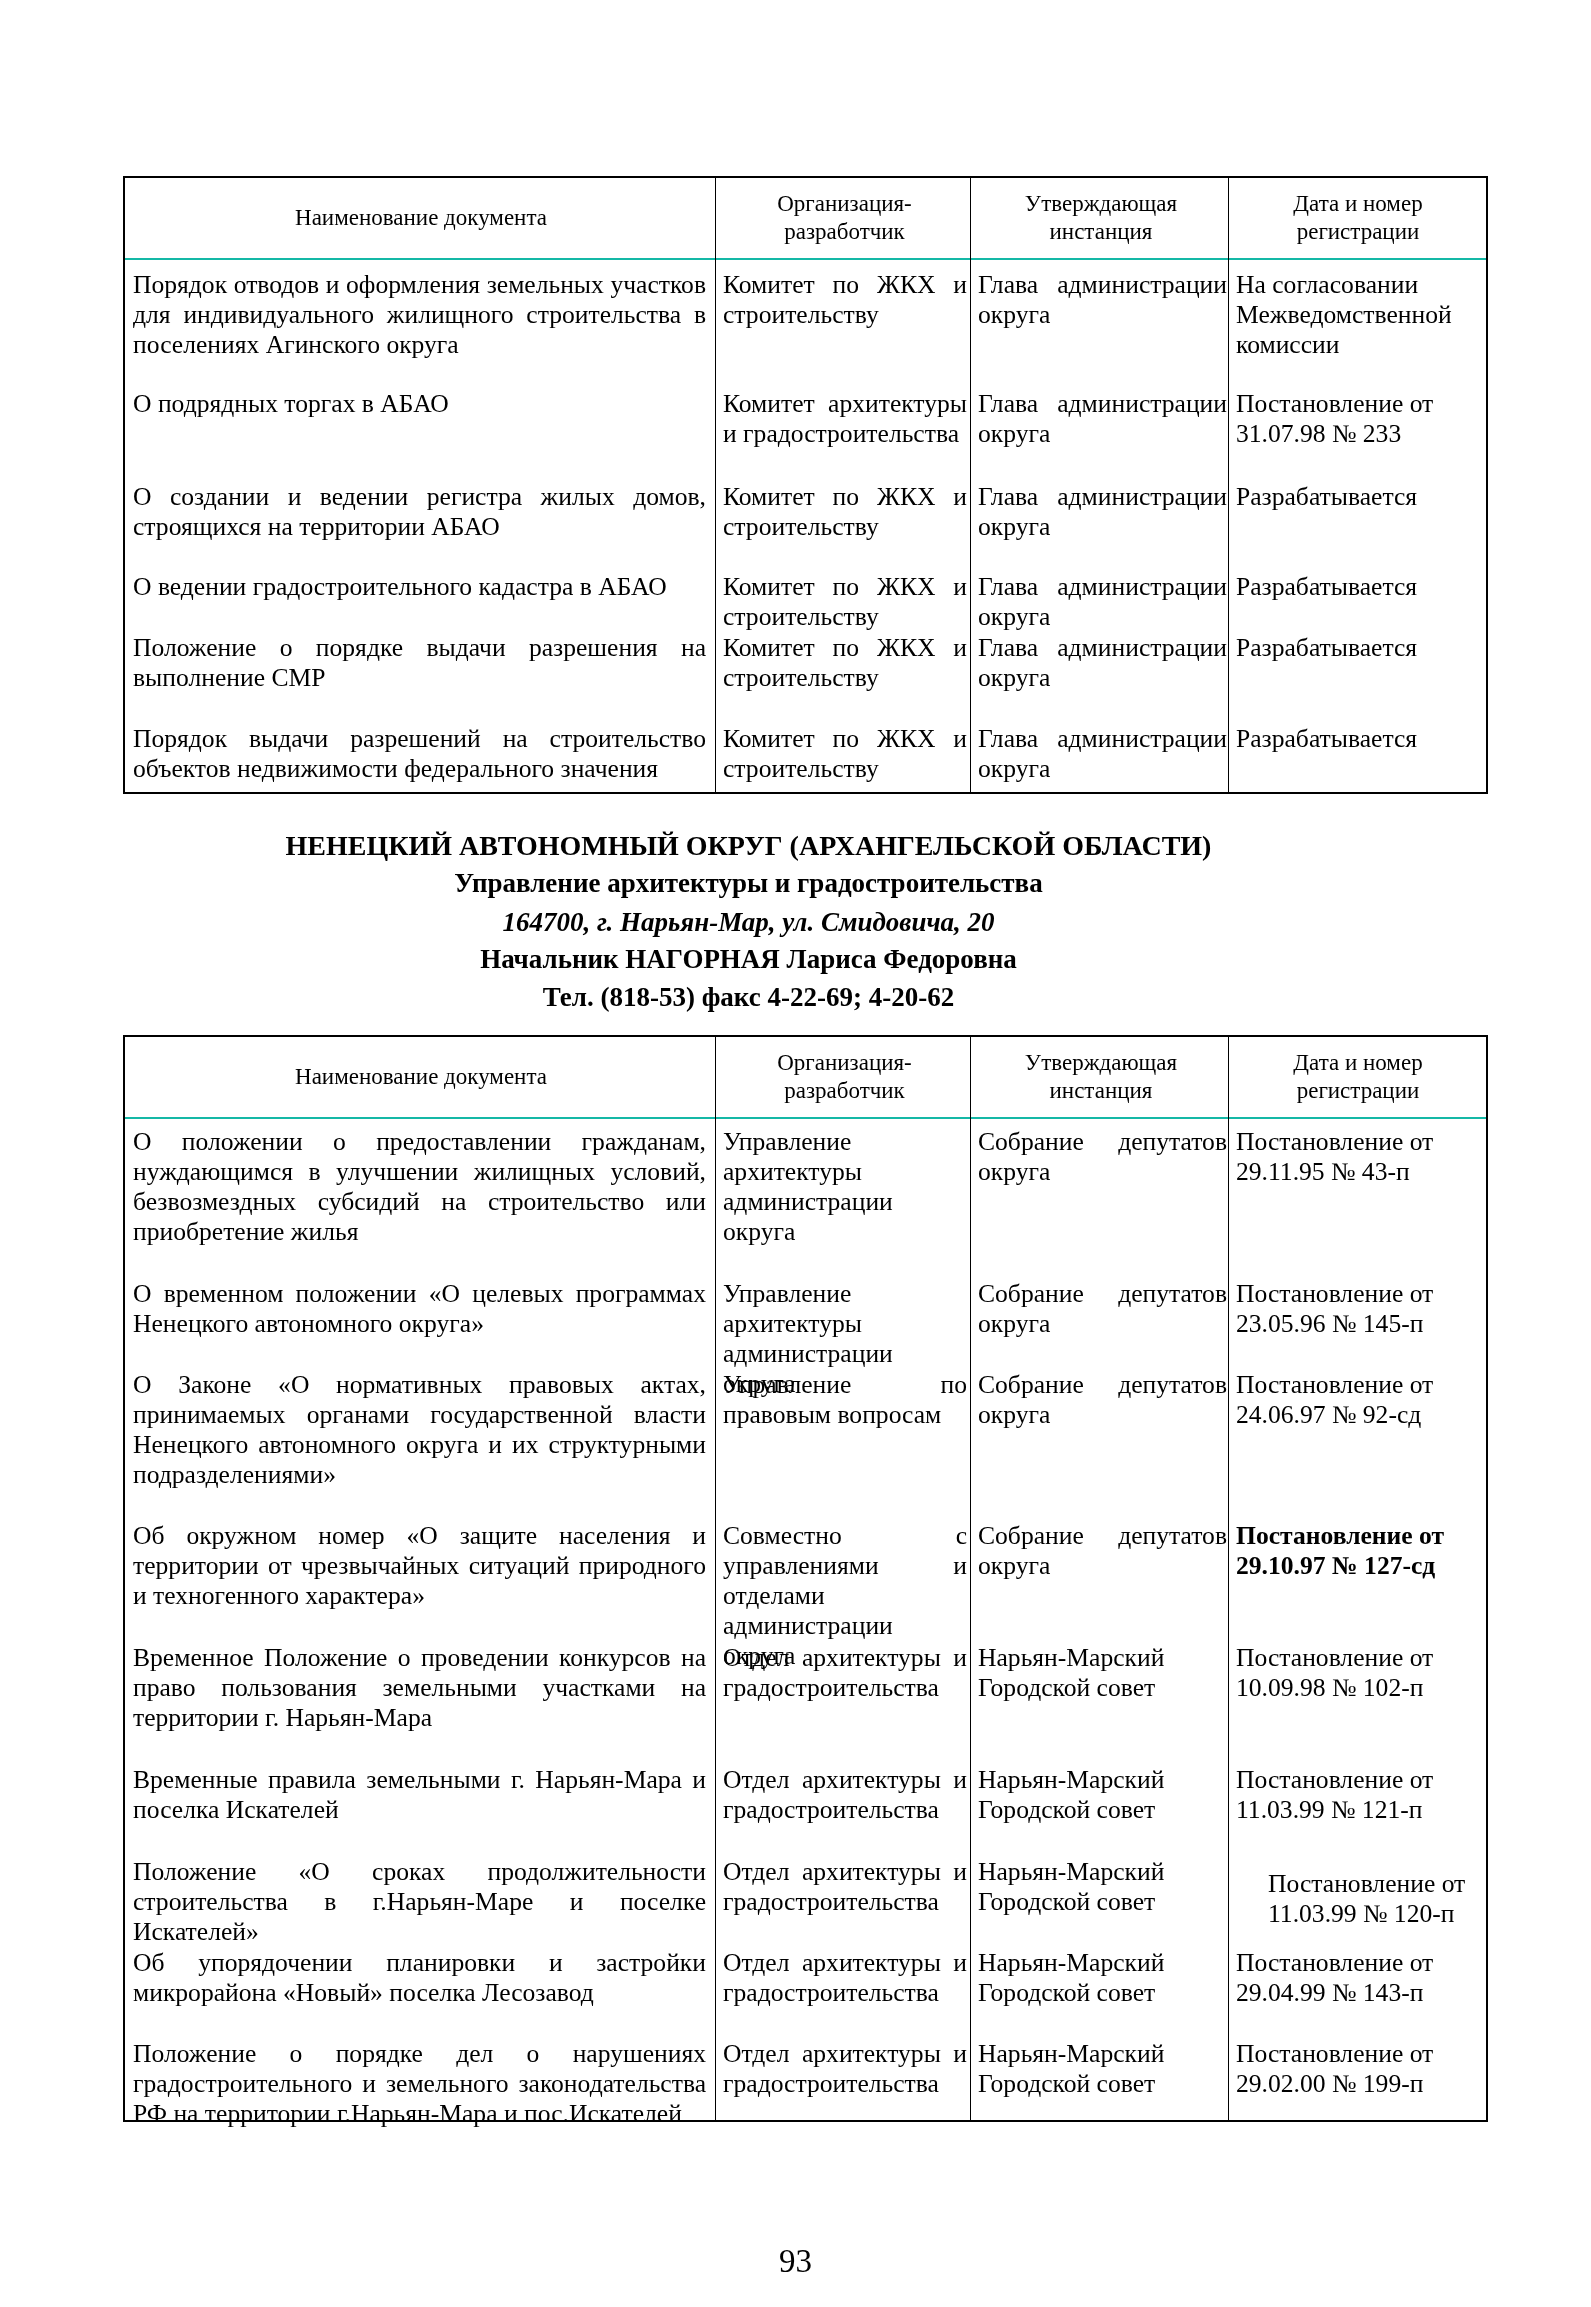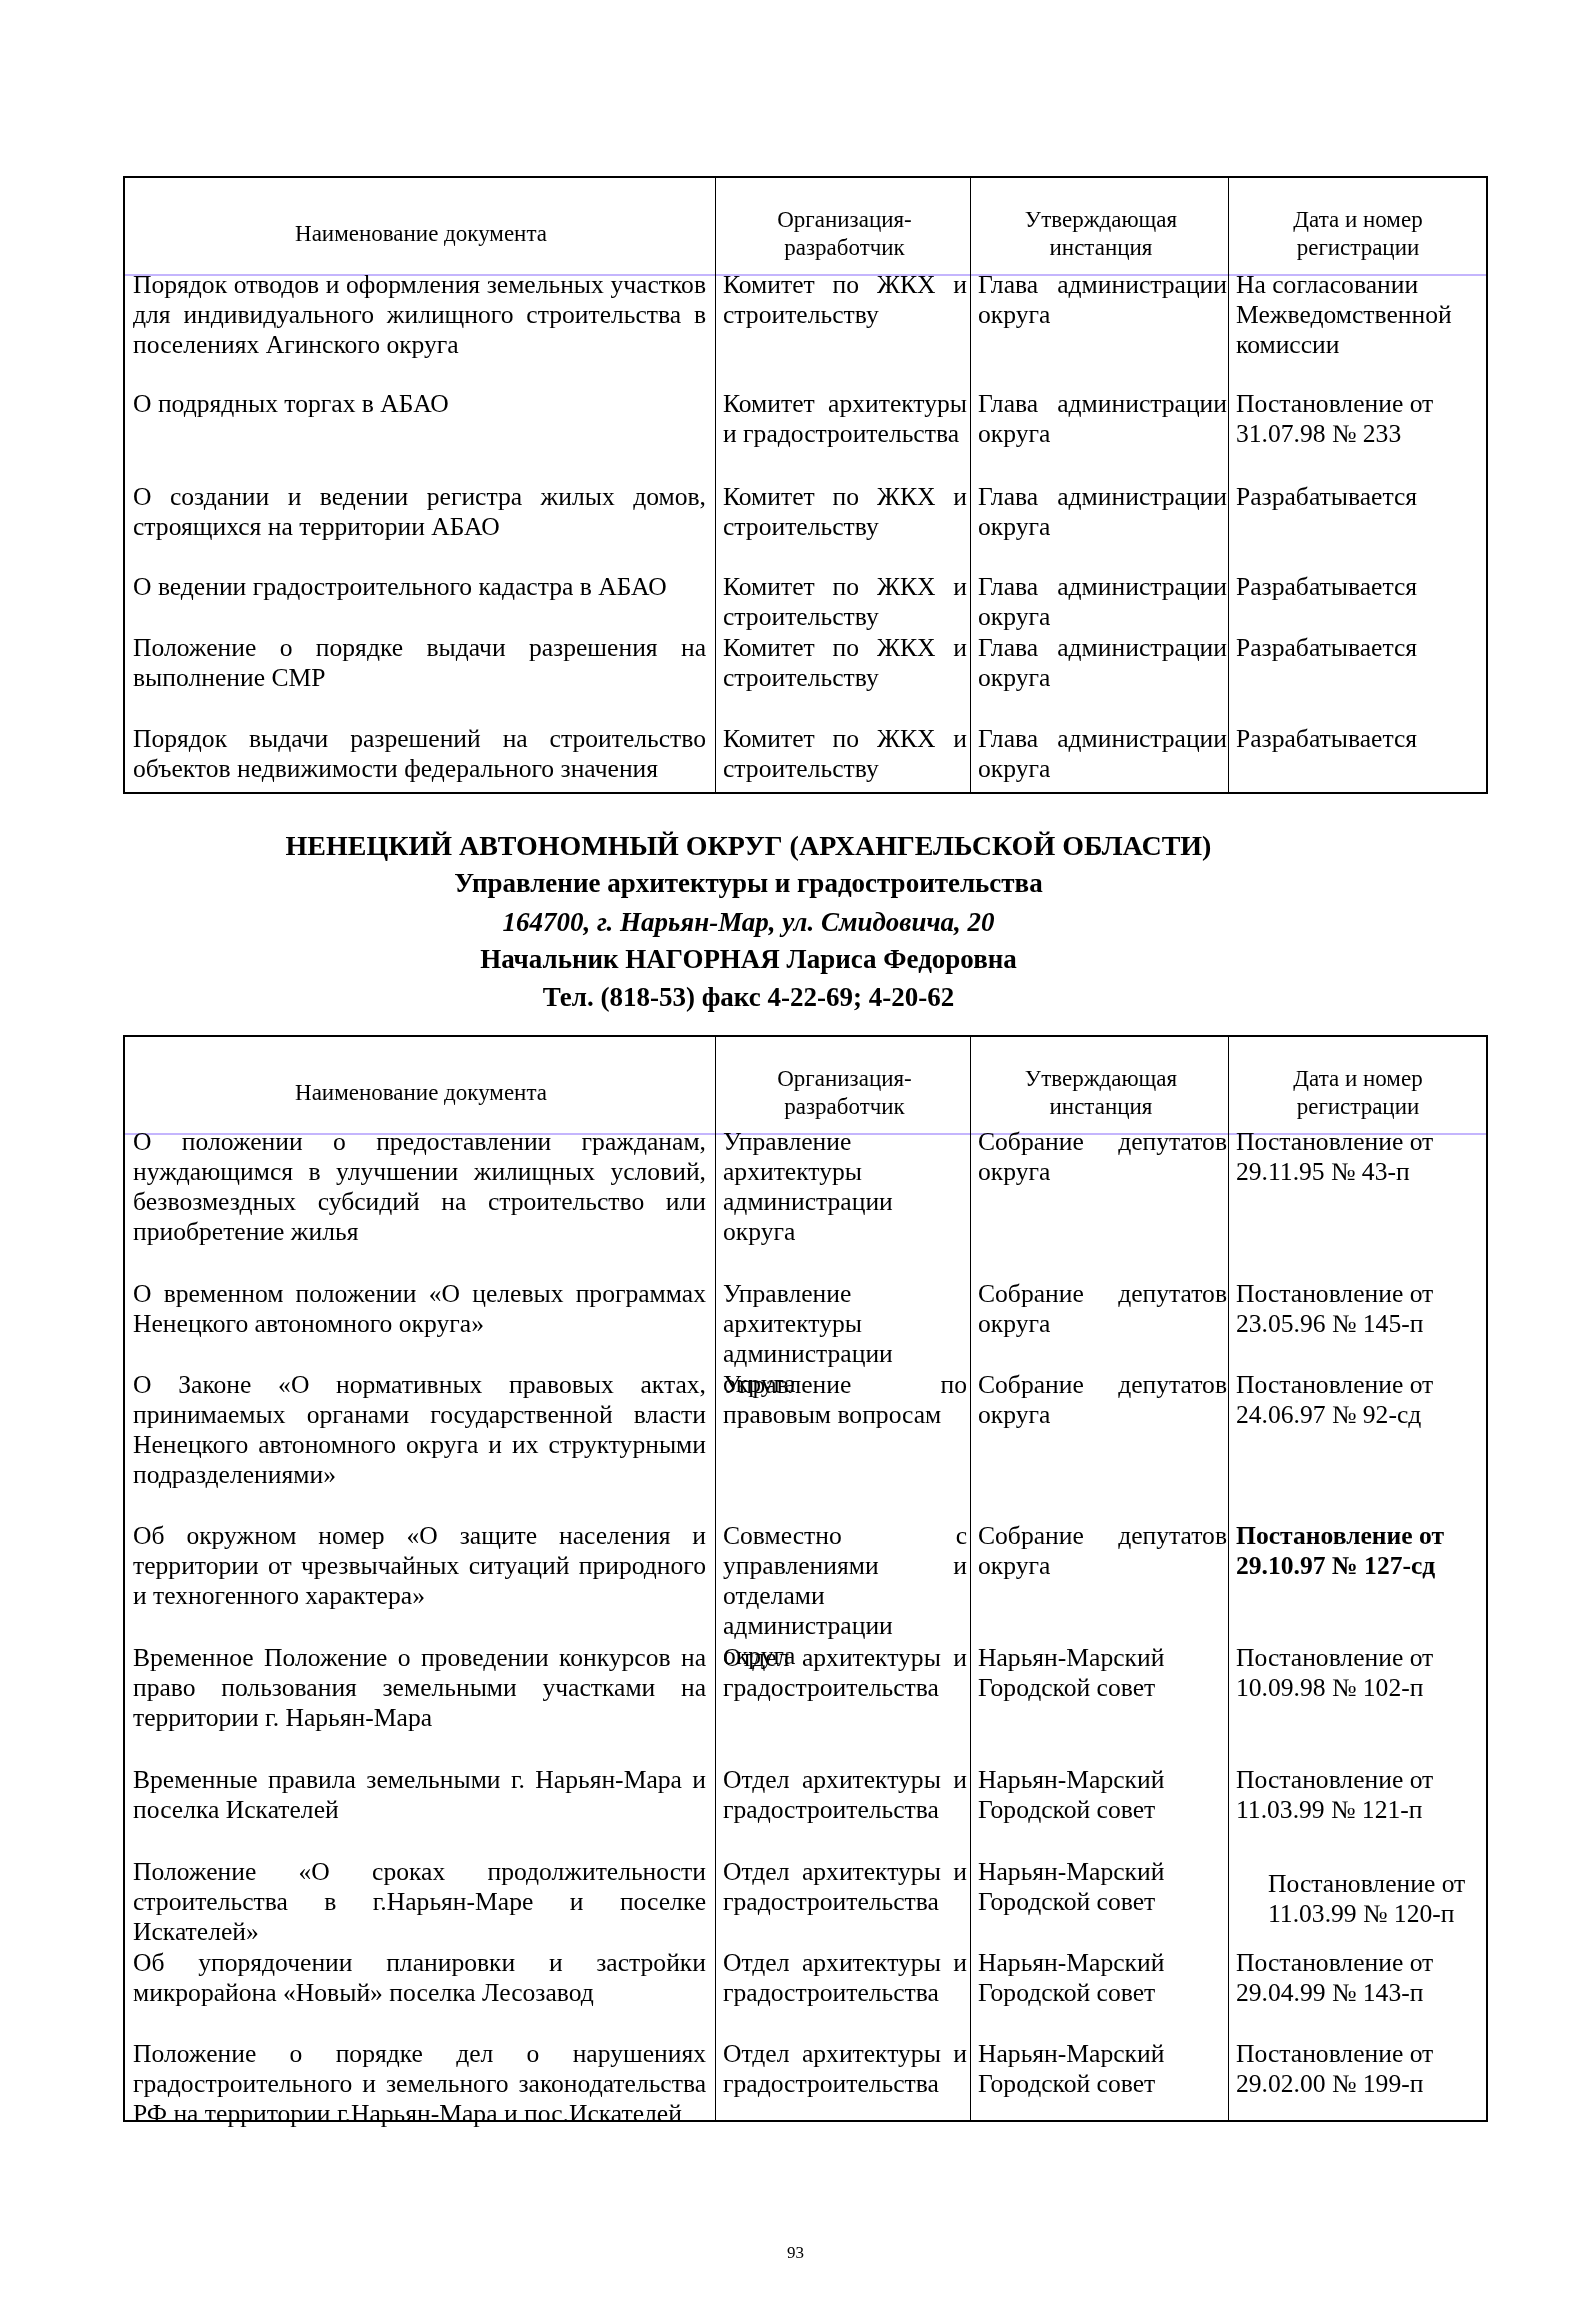--- a/index.html
+++ b/index.html
@@ -1,34 +1,34 @@
 <!DOCTYPE html>
 <html style="font-size:10.8px"><head>
 <meta charset="utf-8">
 <style>
   html, body { margin: 0; padding: 0; background: #ffffff; }
   body { width: 1591px; height: 2307px; position: relative; overflow: hidden;
          font-family: "Liberation Serif", "DejaVu Serif", serif; color: #000; }
   .tbl { position: absolute; left: 123px; width: 1365px; border: 2px solid #000; box-sizing: border-box; }
-  .hdr { position: absolute; left: 0; right: 0; top: 16px; border-bottom: 2px solid #c4b5fd; box-sizing: border-box; }
+  .hdr { position: absolute; left: 0; right: 0; top: 0; border-bottom: 2px solid #14b8a6; box-sizing: border-box; }
   .vline { position: absolute; top: 0; bottom: 0; width: 0; border-left: 1.3px solid #000; }
   .hcell { position: absolute; top: 0; bottom: 0; display: flex; align-items: center; justify-content: center;
            text-align: center; font-size: 23px; line-height: 28px; }
   .cell { position: absolute; font-size: 25.6px; line-height: 30px; white-space: pre-line; text-align: justify; }
   .c0 { left: 8px; width: 573px; }
   .c1 { left: 598px; width: 244px; }
   .c2 { left: 853px; width: 249px; }
   .c3 { left: 1111px; width: 242px; text-align: left; }
   .h0 { left: 0; width: 592px; }
   .h1 { left: 592px; width: 255px; }
   .h2 { left: 847px; width: 258px; }
   .h3 { left: 1105px; width: 256px; }
   .heading { position: absolute; left: 0; width: 1497px; text-align: center; font-weight: bold; font-size: 27px; }
   .heading.it { font-style: italic; }
-  .pagenum { position: absolute; left: 0; width: 1591px; top: 2243px; text-align: center; font-size: 17px; }
+  .pagenum { position: absolute; left: 0; width: 1591px; top: 2243px; text-align: center; font-size: 33px; }
 </style>
 </head>
 <body>
 
 <div class="tbl" style="top:176px; height:618px;">
   <div class="hdr" style="height:82px;">
     <div class="hcell h0" style="white-space:pre-line;">Наименование документа</div>
     <div class="hcell h1" style="white-space:pre-line;">Организация-
 разработчик</div>
     <div class="hcell h2" style="white-space:pre-line;">Утверждающая

